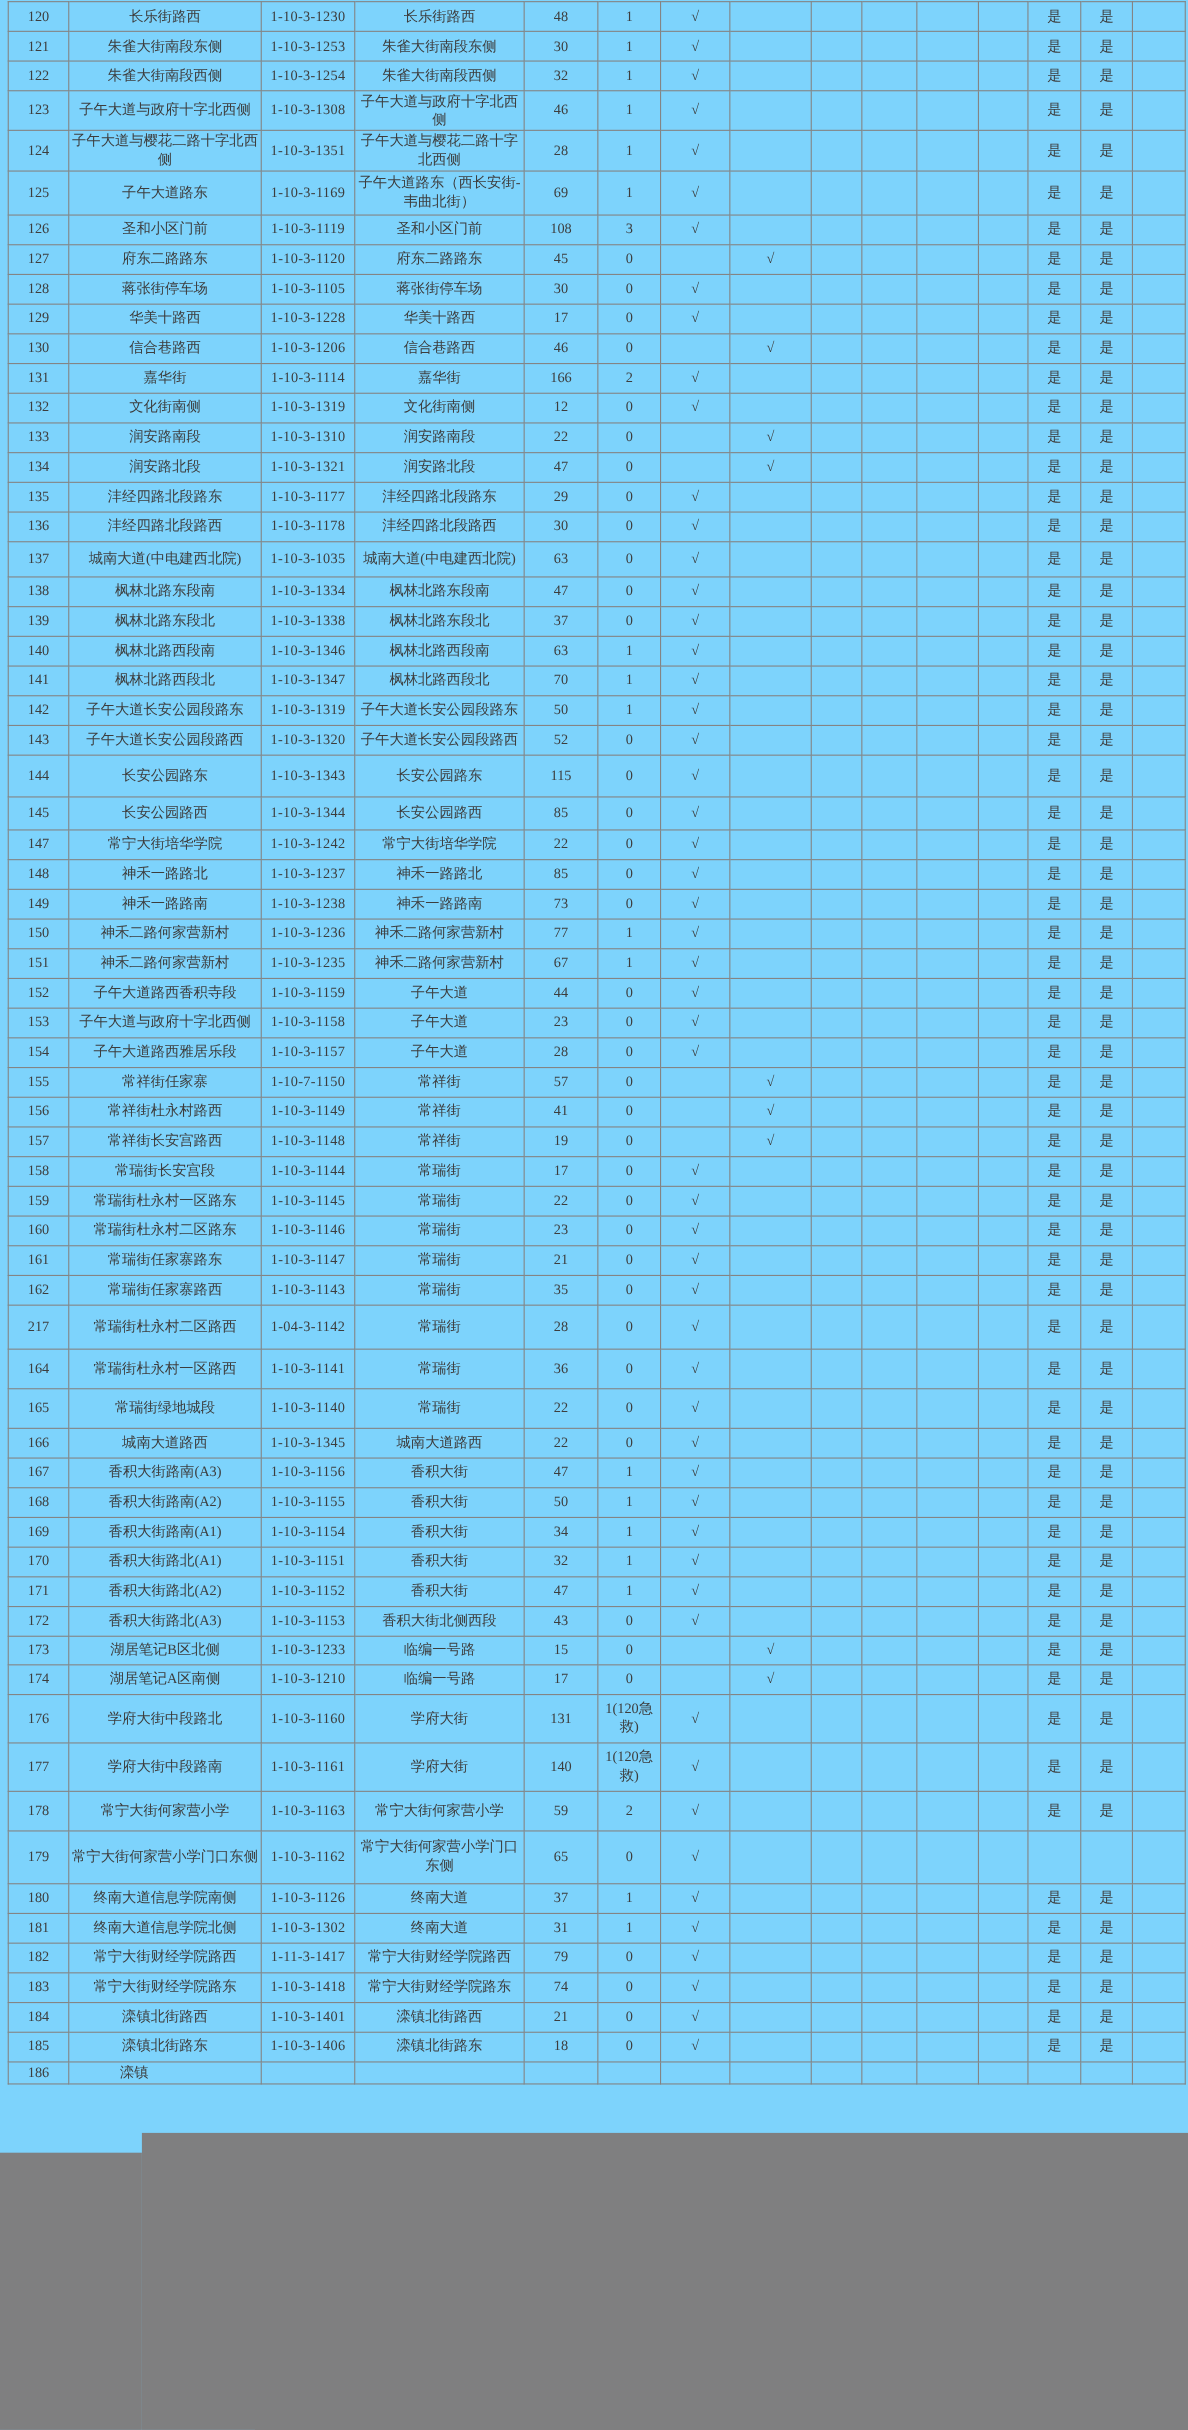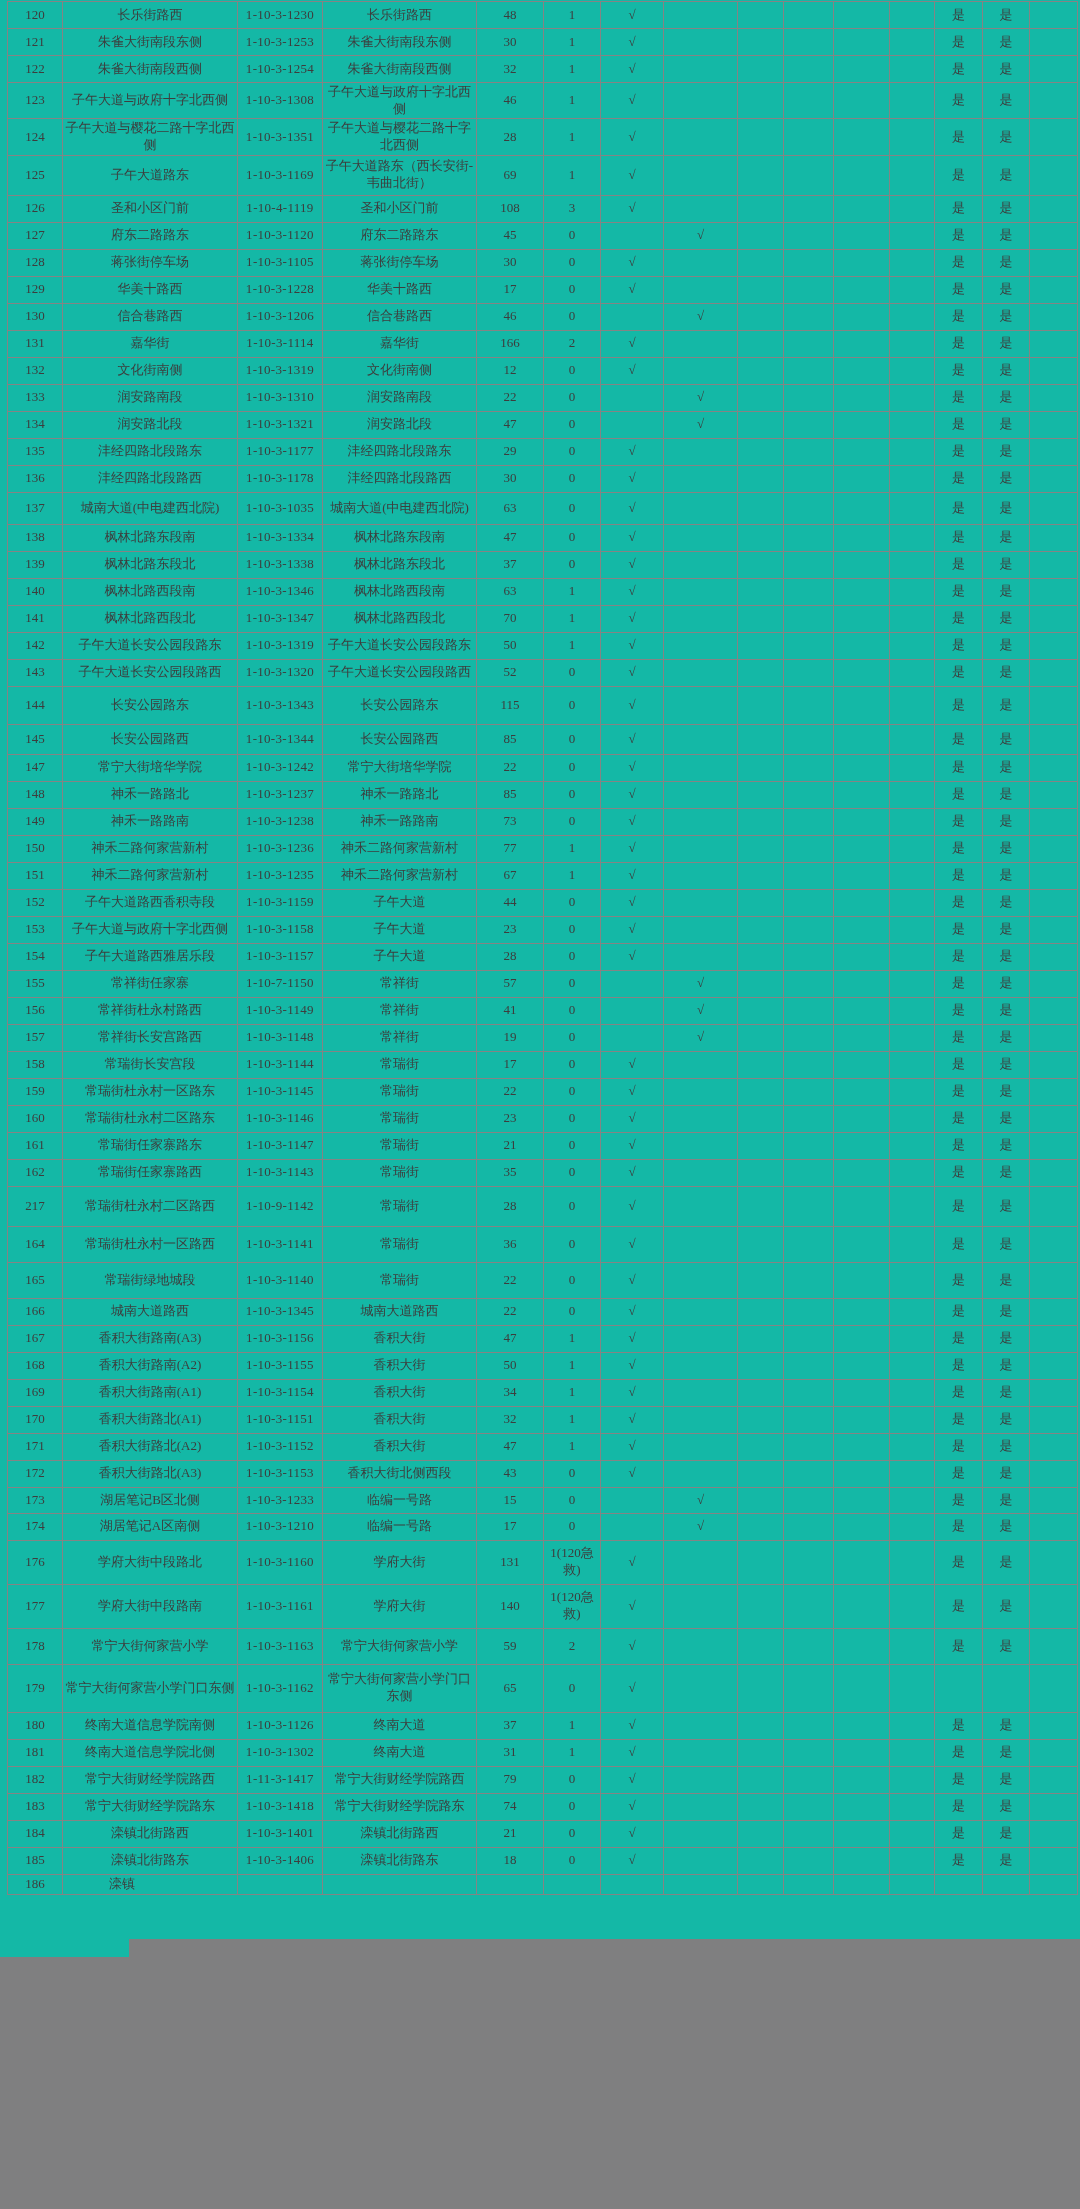--- a/index.html
+++ b/index.html
@@ -2,21 +2,21 @@
 <html><head>
 <meta charset="utf-8">
 <style>
   html,body{margin:0;padding:0;}
   body{
     width:1080px;height:2209px;
     background:#ffffff;
     font-family:"Liberation Serif","DejaVu Serif",serif;
     overflow:hidden;
   }
-  #canvas{position:relative;width:1080px;height:2209px;background:#14b8a6;}
+  #canvas{position:relative;width:1080px;height:2209px;background:#7dd3fc;}
   table#sheet{
     position:absolute;left:7px;top:1px;
     border-collapse:collapse;table-layout:fixed;
     width:1070px;
   }
   #sheet td{
     border:1px solid #848484;
     text-align:center;vertical-align:middle;
     color:#3d3d3d;
     font-size:13px;line-height:1.28;
@@ -151,21 +151,21 @@
           <td class="c-num"></td>
           <td class="c-num"></td>
           <td class="c-num"></td>
           <td class="c-num">是</td>
           <td class="c-num">是</td>
           <td class="c-num"></td>
         </tr>
         <tr style="height: 27px;">
           <td class="c-num">126</td>
           <td class="c-name">圣和小区门前</td>
-          <td class="c-code">1-10-4-1119</td>
+          <td class="c-code">1-10-3-1119</td>
           <td class="c-name">圣和小区门前</td>
           <td class="c-num">108</td>
           <td class="c-num">3</td>
           <td class="c-num">√</td>
           <td class="c-num"></td>
           <td class="c-num"></td>
           <td class="c-num"></td>
           <td class="c-num"></td>
           <td class="c-num"></td>
           <td class="c-num">是</td>
@@ -763,21 +763,21 @@
           <td class="c-num"></td>
           <td class="c-num"></td>
           <td class="c-num"></td>
           <td class="c-num">是</td>
           <td class="c-num">是</td>
           <td class="c-num"></td>
         </tr>
         <tr style="height: 40px;">
           <td class="c-num">217</td>
           <td class="c-name">常瑞街杜永村二区路西</td>
-          <td class="c-code">1-10-9-1142</td>
+          <td class="c-code">1-04-3-1142</td>
           <td class="c-name">常瑞街</td>
           <td class="c-num">28</td>
           <td class="c-num">0</td>
           <td class="c-num">√</td>
           <td class="c-num"></td>
           <td class="c-num"></td>
           <td class="c-num"></td>
           <td class="c-num"></td>
           <td class="c-num"></td>
           <td class="c-num">是</td>

